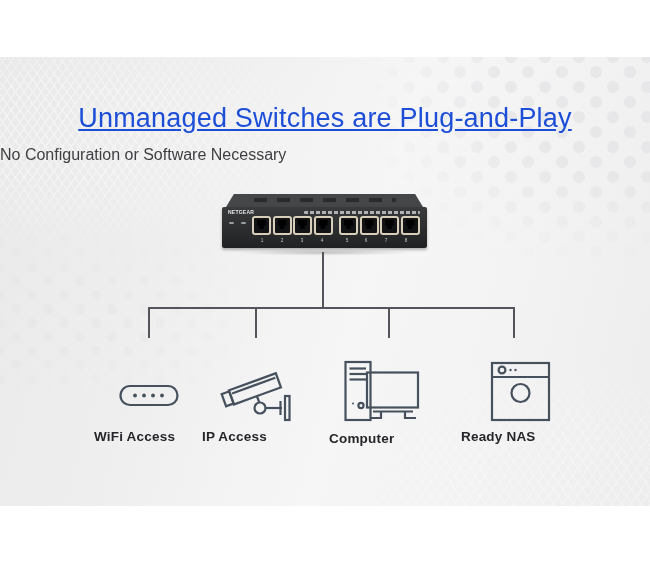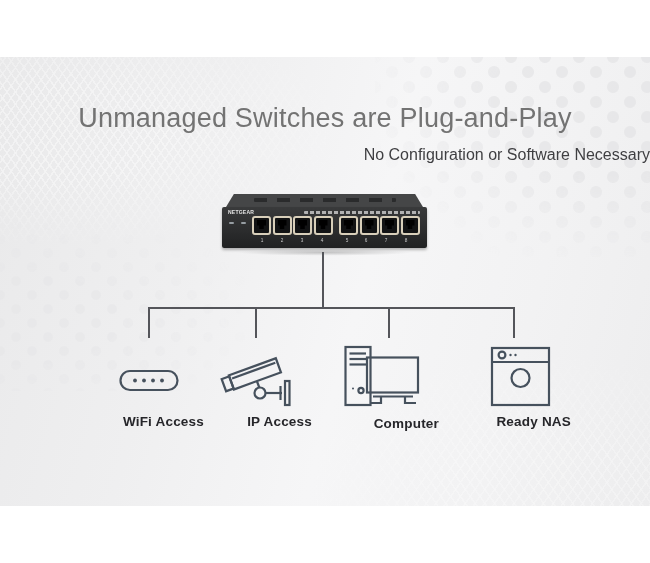--- a/index.html
+++ b/index.html
@@ -31,22 +31,22 @@
         mask-image:radial-gradient(ellipse at 10% 60%,#000 30%,transparent 75%);}
   .mesh-br{position:absolute;right:0;bottom:0;width:340px;height:150px;opacity:.35;
         background:
           repeating-linear-gradient(55deg,rgba(255,255,255,.8) 0 1.5px,rgba(0,0,0,0) 1.5px 8px),
           repeating-linear-gradient(-55deg,rgba(255,255,255,.8) 0 1.5px,rgba(0,0,0,0) 1.5px 8px);
         -webkit-mask-image:radial-gradient(ellipse at 70% 90%,#000 25%,transparent 72%);
         mask-image:radial-gradient(ellipse at 70% 90%,#000 25%,transparent 72%);}
 
   
   .title{position:absolute;left:0;top:103px;width:650px;text-align:center;
-         font-size:27px;font-weight:400;color:#737373;letter-spacing:.2px;}
-  .subtitle{position:absolute;left:0;top:146px;width:650px;text-align:right;
+         font-size:27px;font-weight:400;color:#1d4ed8;letter-spacing:.2px;text-decoration:underline;}
+  .subtitle{position:absolute;left:0;top:146px;width:650px;text-align:left;
          font-size:16px;font-weight:400;color:#3f3f42;}
 
   
   .switch{position:absolute;left:222px;top:194px;width:205px;height:62px;}
   .sw-top{position:absolute;left:4px;top:0;width:197px;height:13px;background:#454647;
           clip-path:polygon(4% 0,96% 0,100% 100%,0 100%);}
   .sw-vents{margin:4px auto 0;width:142px;height:4px;border-radius:1px;
           background:repeating-linear-gradient(90deg,#2a2b2c 0 13px,rgba(0,0,0,0) 13px 23px);}
   .sw-front{position:absolute;left:0;top:13px;width:205px;height:41px;border-radius:2px;
           background:linear-gradient(180deg,#393a3b 0%,#2c2d2e 55%,#202122 100%);
@@ -70,21 +70,21 @@
           background:radial-gradient(ellipse at center,rgba(0,0,0,.20) 0%,rgba(0,0,0,0) 65%);}
 
   
   .tline{position:absolute;background:#54555a;}
   .stem{left:322px;top:252px;width:2px;height:56px;}
   .hbar{left:148px;top:307px;width:367px;height:2px;}
   .drop{top:308px;width:2px;height:30px;}
   .d1{left:148px;} .d2{left:255px;} .d3{left:388px;} .d4{left:513px;}
 
   
-  .device{position:absolute;top:344px;width:110px;text-align:right;}
+  .device{position:absolute;top:359px;width:110px;text-align:left;}
   .dev-wifi{left:94px;} .dev-cam{left:202px;} .dev-comp{left:329px;} .dev-nas{left:461px;}
   .device svg{display:block;margin:0 auto;}
   .dev-label{margin-top:2px;font-size:13.5px;font-weight:700;color:#26262a;letter-spacing:.2px;}
   .icon-stroke{stroke:#46515d;fill:none;stroke-width:2.2;}
   .icon-fill{fill:#46515d;stroke:none;}
 </style>
 </head>
 <body>
 
 <div class="stage">

